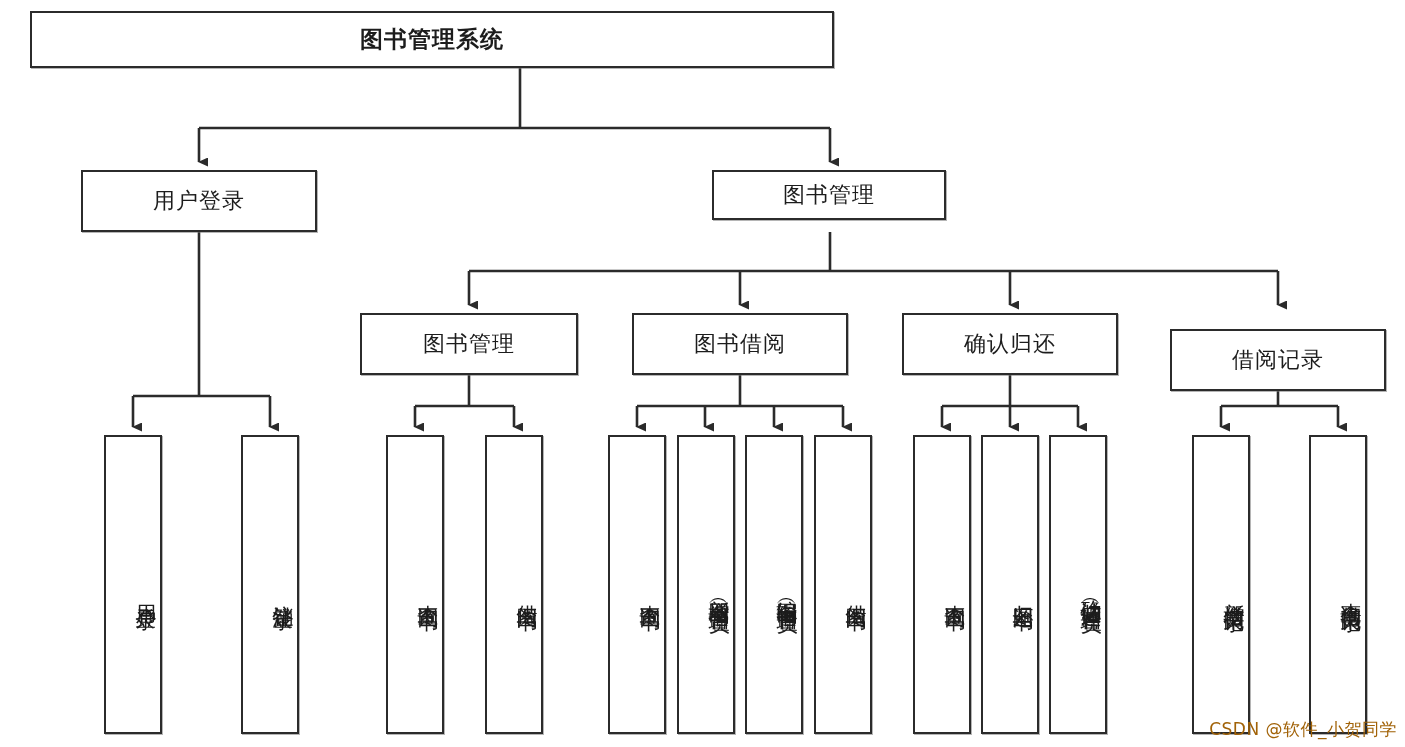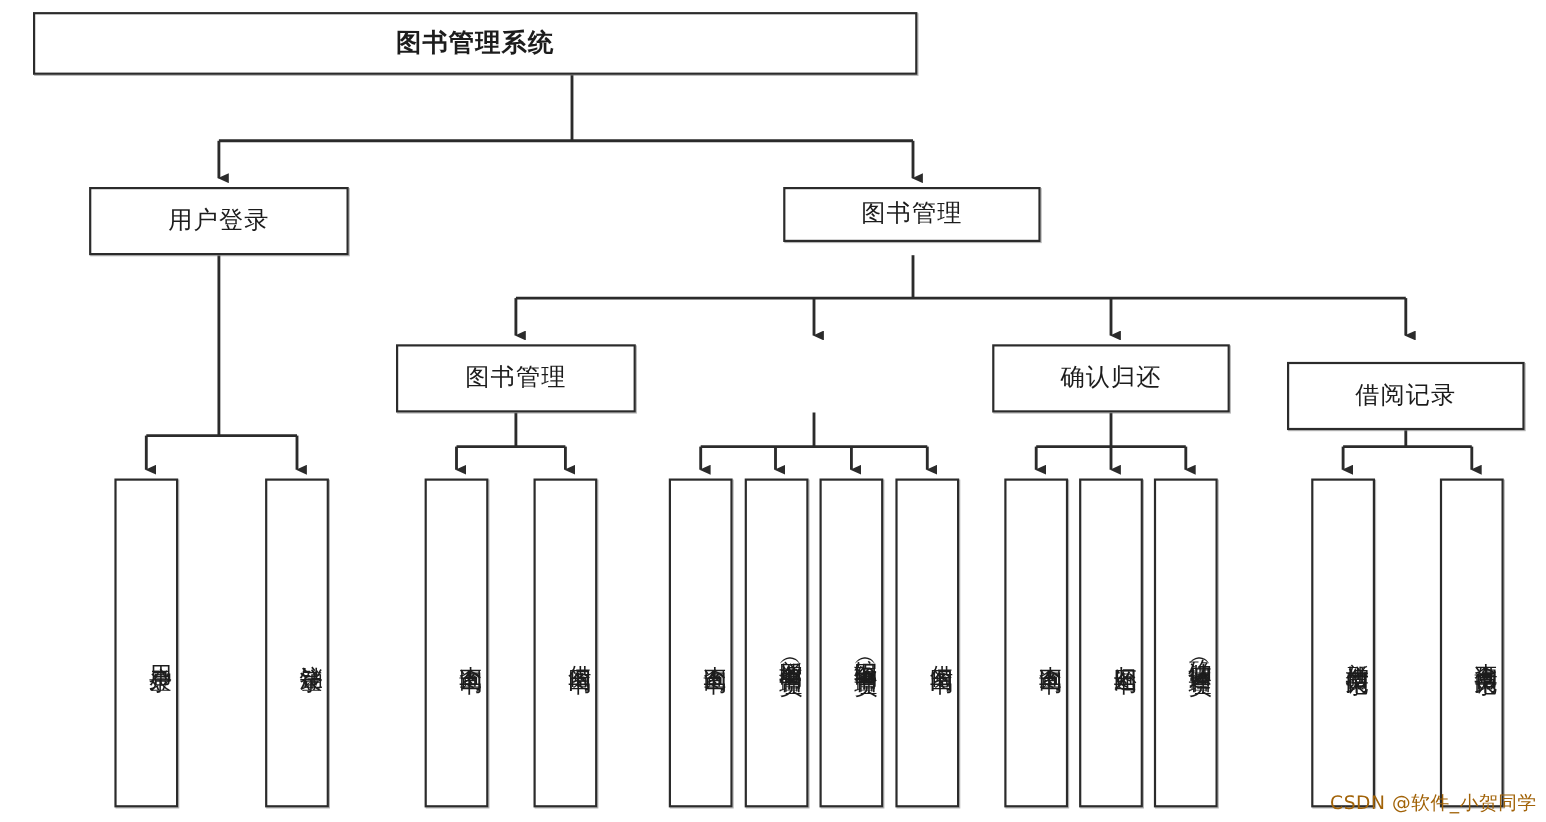--- a/index.html
+++ b/index.html
@@ -119,20 +119,21 @@
       <path d="M1338,406 L1338,427" marker-end="url(#arrow)"></path>
     </g>
   </svg>
 
   <div class="node horiz root" style="left:30px; top:11px; width:804px; height:57px;font-weight:bold;">图书管理系统</div>
 
   <div class="node horiz" style="left:81px; top:170px; width:236px; height:62px;">用户登录</div>
   <div class="node horiz" style="left:712px; top:170px; width:234px; height:50px;">图书管理</div>
 
   <div class="node horiz" style="left:360px; top:313px; width:218px; height:62px;">图书管理</div>
+  <div class="node horiz" style="left:632px; top:313px; width:216px; height:62px;">图书借阅</div>
   <div class="node horiz" style="left:902px; top:313px; width:216px; height:62px;">确认归还</div>
   <div class="node horiz" style="left:1170px; top:313px; width:216px; height:62px;margin-top:16px;">借阅记录</div>
 
   <div class="node vert" style="left:104px; top:435px; width:58px; height:299px;">用户登录</div>
   <div class="node vert" style="left:241px; top:435px; width:58px; height:299px;">注销登录</div>
 
   <div class="node vert" style="left:386px; top:435px; width:58px; height:299px;">查询图书</div>
   <div class="node vert" style="left:485px; top:435px; width:58px; height:299px;">借阅图书</div>
 
   <div class="node vert" style="left:608px; top:435px; width:58px; height:299px;">查询图书</div>

